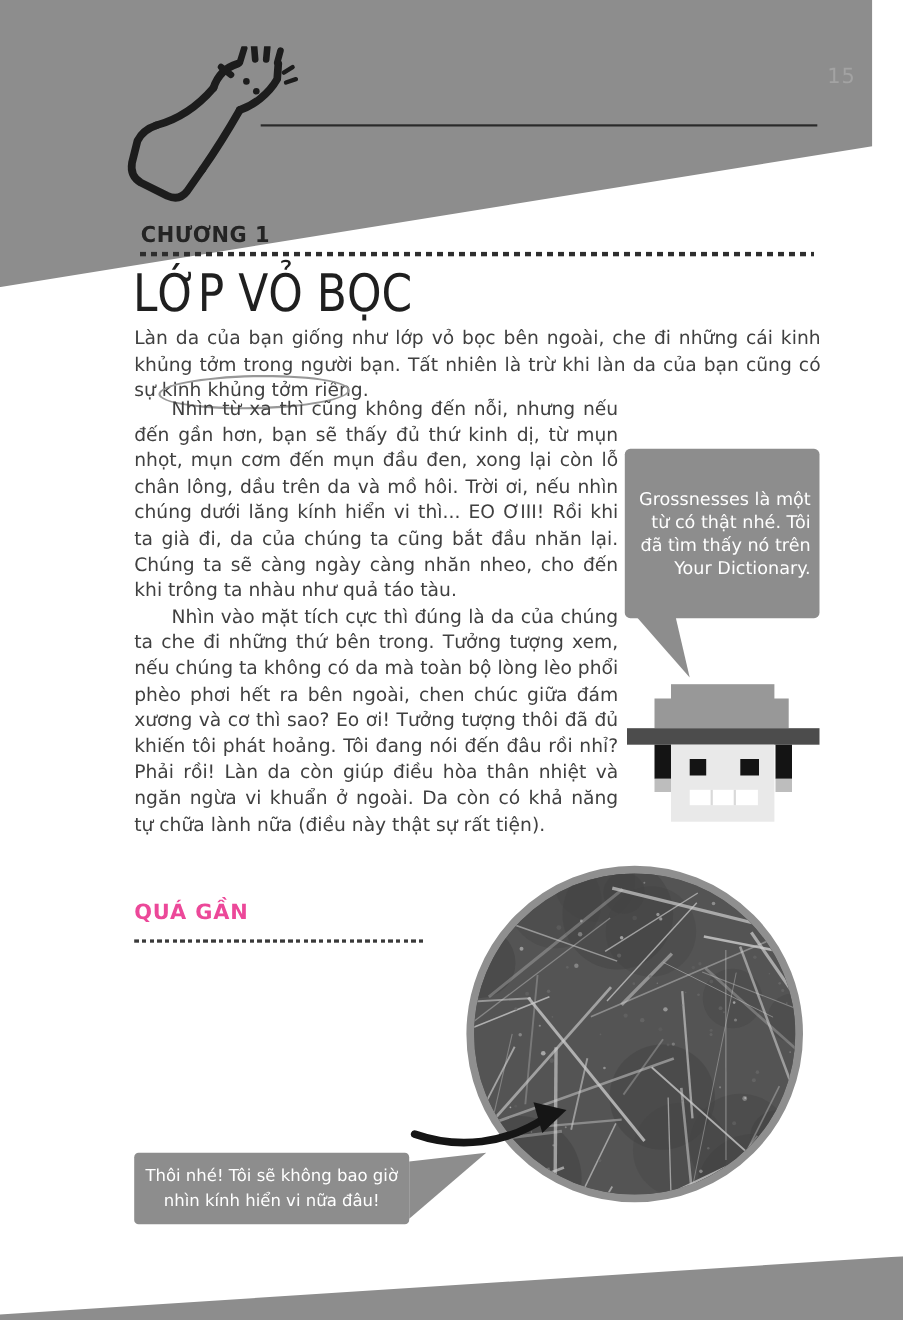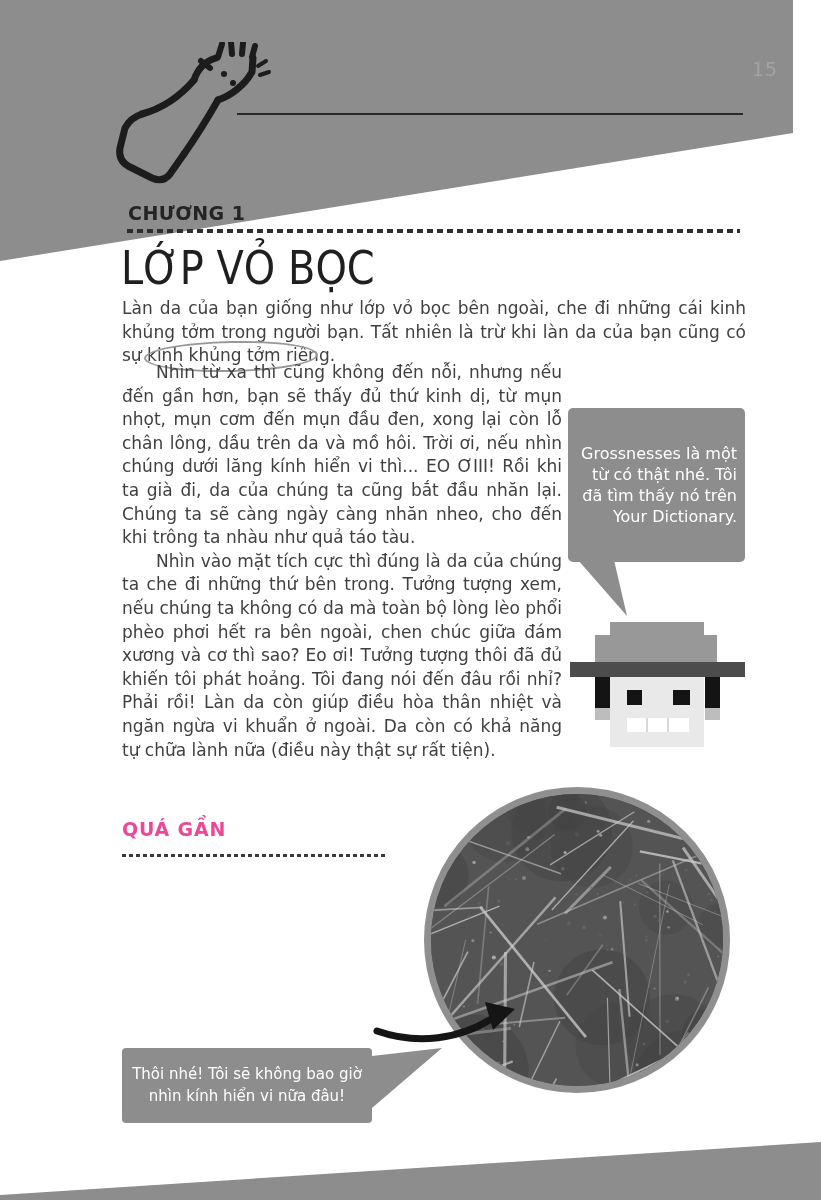--- a/index.html
+++ b/index.html
@@ -28,21 +28,21 @@
   .p1{left:122px;top:297px;width:624px;}
   .col1{left:122px;top:361px;width:440px;}
   .col1 p{margin:0;text-indent:34px;}
   .sec-head{left:122px;top:818px;font-size:19px;font-weight:bold;color:#ec4899;letter-spacing:.8px;white-space:nowrap;}
   .p4{left:122px;top:866px;width:268px;}
   .oval{left:144px;top:341px;width:170px;height:27px;border:2.5px solid #989898;
     border-radius:50%;transform:rotate(-1.2deg);}
   .bubble{background:#8d8d8d;color:#ffffff;text-align:center;}
   .bubble1{left:568px;top:408px;width:177px;height:154px;border-radius:5px;
     font-size:16px;line-height:21px;padding-top:0;display:flex;align-items:center;justify-content:center;}
-  .bubble2{left:122px;top:1048px;width:250px;height:75px;border-radius:4px;
+  .bubble2{left:122px;top:1048px;width:250px;height:65px;border-radius:4px;
     font-size:15px;line-height:21.5px;display:flex;align-items:center;justify-content:center;padding:0 6px;box-sizing:border-box;}
   .circle-img{left:424px;top:787px;width:306px;height:306px;border-radius:50%;
     border:7px solid #8f8f8f;box-sizing:border-box;overflow:hidden;background:#545454;}
   svg{display:block;}
 </style>
 </head>
 <body>
 
 <div class="page">
 

